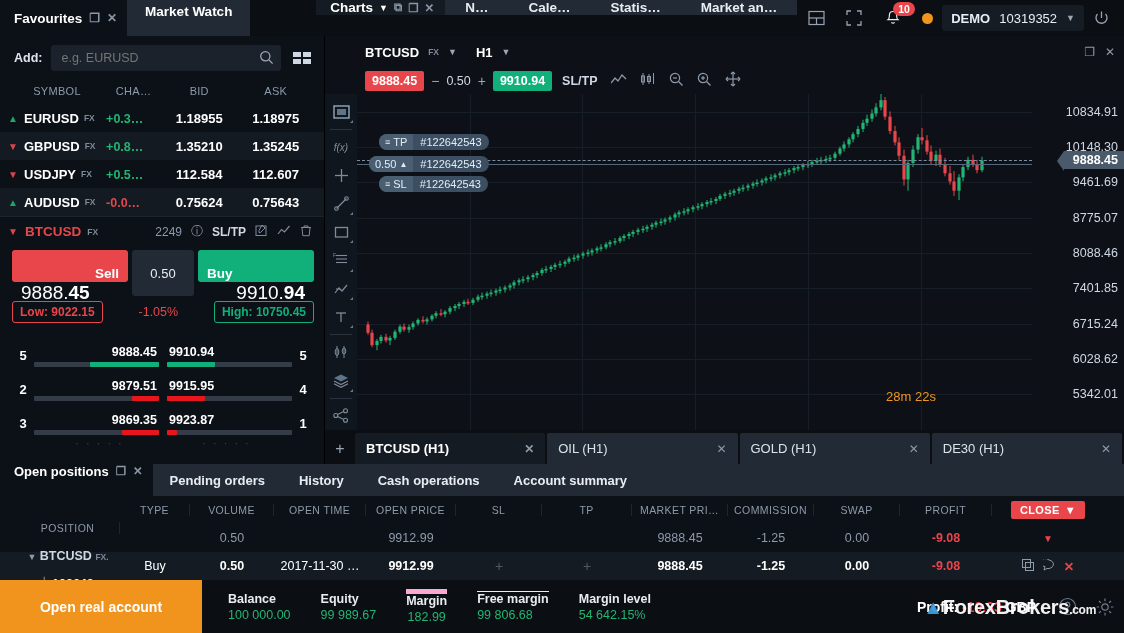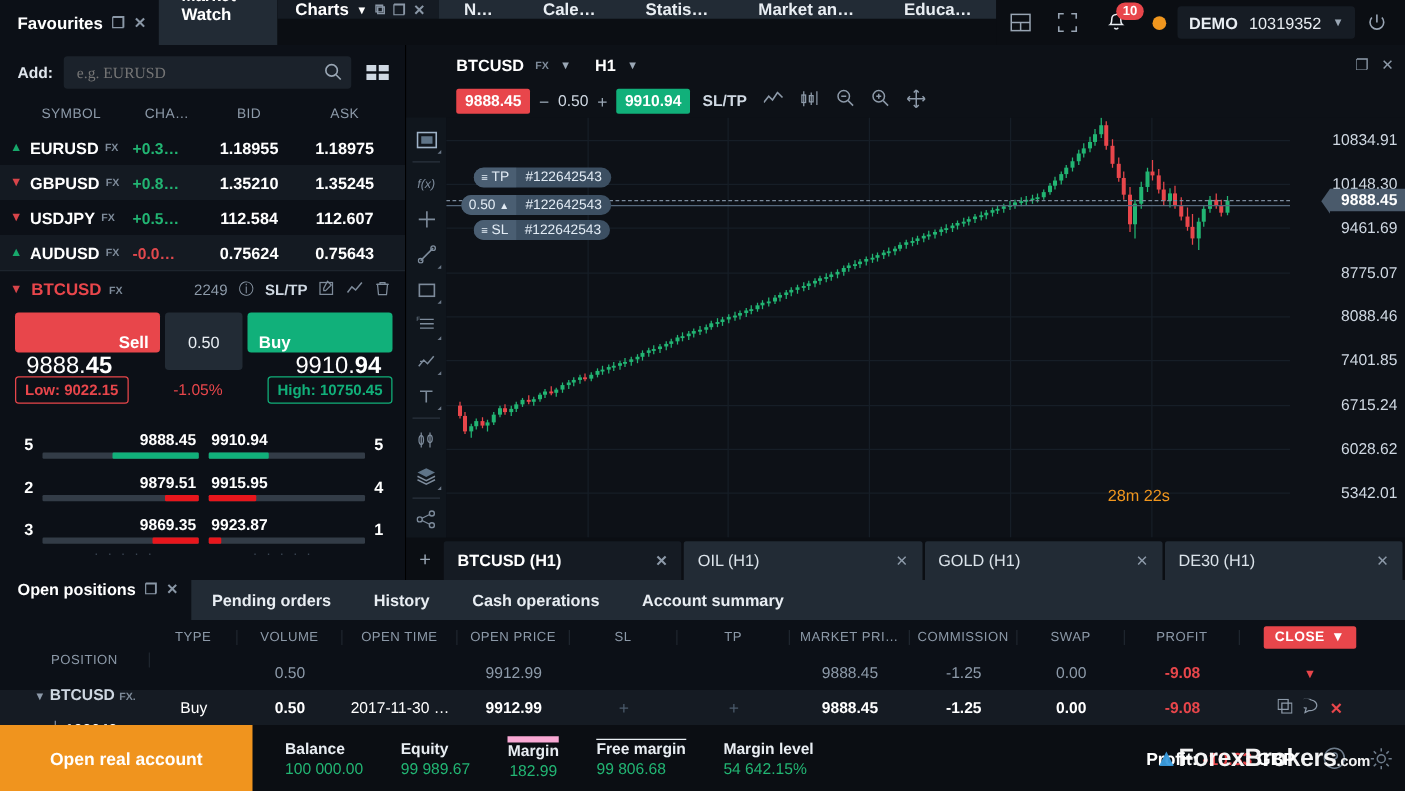--- a/index.html
+++ b/index.html
@@ -55,21 +55,21 @@
   
   .mid { flex:1; display:flex; min-height:0; }
 
   
   .left { width:325px; background:#0c1017; display:flex; flex-direction:column; border-right:1px solid #000; }
   .add-row { display:flex; align-items:center; gap:9px; padding:9px 10px 8px 14px; }
   .add-row .lbl { font-size:12.5px; font-weight:bold; color:#dfe5ec; }
   .search-box { flex:1; position:relative; }
   .search-box input {
     width:100%; height:26px; background:#1b222b; border:none; border-radius:3px;
-    color:#7dd3fc; font-size:12.5px; padding:0 30px 0 10px; font-family:Liberation Serif, serif; outline:none;
+    color:#7dd3fc; font-size:12.5px; padding:0 30px 0 10px; font-family:Liberation Sans, sans-serif; outline:none;
   }
   .search-box .mag { position:absolute; right:7px; top:5px; color:#9aa7b5; }
   .grid-ico { width:24px; height:22px; display:flex; align-items:center; justify-content:center; }
 
   .sym-head { display:flex; padding:6px 10px 7px 8px; font-size:11px; color:#8d9aa9; letter-spacing:.3px; }
   .sym-head > div { text-align:center; }
   .c-sym { width:100px; } .c-chg { width:56px; } .c-bid { width:78px; } .c-ask { width:78px; }
 
   .sym-row { display:flex; align-items:center; height:28px; padding:0 10px 0 8px; font-size:13px; }
   .sym-row.alt { background:#141a22; }
@@ -246,21 +246,20 @@
         <span class="caret">▼</span>
         <span class="ic">⧉</span>
         <span class="ic">❐</span>
         <span class="ic">✕</span>
       </div>
       <div class="nav-tabs">
         <div class="nav-tab">N…</div>
         <div class="nav-tab">Cale…</div>
         <div class="nav-tab">Statis…</div>
         <div class="nav-tab">Market an…</div>
-        <div class="nav-tab">Educa…</div>
       </div>
       <div class="tb-spacer"></div>
       <div class="tb-icons">
         <div class="tb-ico">
           <svg width="17" height="16" viewBox="0 0 17 16">
               <rect x="1" y="1.5" width="15" height="13" fill="none" stroke="currentColor" stroke-width="1.2"></rect>
               <line x1="1" y1="8" x2="16" y2="8" stroke="currentColor" stroke-width="1.2"></line>
               <line x1="8.5" y1="8" x2="8.5" y2="14.5" stroke="currentColor" stroke-width="1.2"></line>
             </svg>
         </div>

